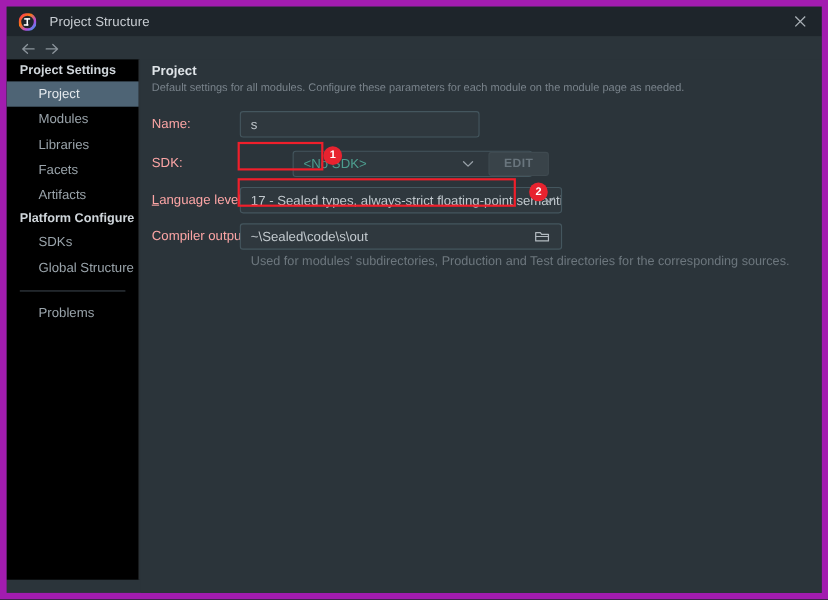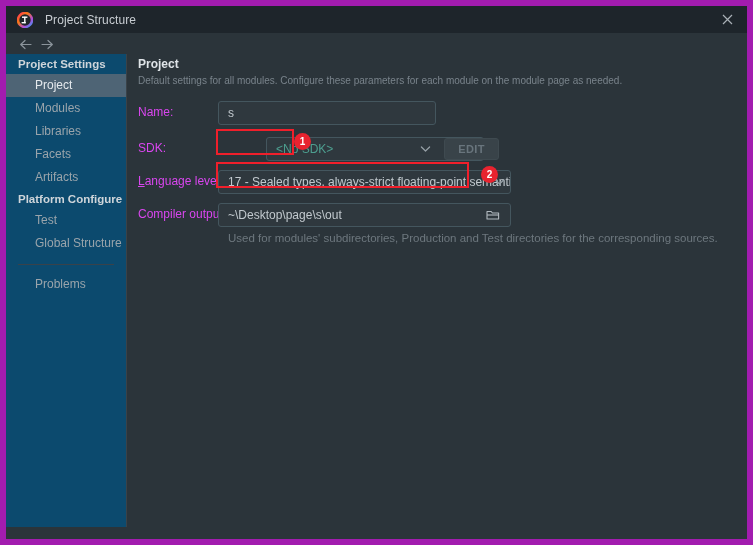--- a/index.html
+++ b/index.html
@@ -74,21 +74,21 @@
   .nav-back { left: 11px; }
   .nav-fwd  { left: 33px; }
   .nav-arrow svg { display: block; }
 
   
   .sidebar {
     position: absolute;
     left: 0; top: 48px;
     width: 121px;
     bottom: 12px;
-    background: #0c4a6e;
+    background: #000000;
     border-right: 1px solid #3a4248;
     box-sizing: border-box;
   }
   .side-group {
     color: #cfd5da;
     font-size: 11.5px;
     font-weight: bold;
     padding: 4px 0 4px 12px;
     white-space: nowrap;
   }
@@ -131,21 +131,21 @@
     color: #79838b;
     font-size: 10px;
     white-space: nowrap;
   }
 
   .row { position: absolute; left: 0; height: 24px; }
   .row-label {
     position: absolute;
     left: 10px;
     top: 4px;
-    color: #d946ef;
+    color: #fca5a5;
     font-size: 12px;
     white-space: nowrap;
   }
   .mnemonic { text-decoration: underline; }
 
   .field {
     position: absolute;
     height: 24px;
     box-sizing: border-box;
     background: #2f383e;
@@ -268,21 +268,21 @@
   <div class="sidebar">
 
     <div class="side-group">Project Settings</div>
     <div class="side-item selected">Project</div>
     <div class="side-item">Modules</div>
     <div class="side-item">Libraries</div>
     <div class="side-item">Facets</div>
     <div class="side-item">Artifacts</div>
 
     <div class="side-group">Platform Configure</div>
-    <div class="side-item">Test</div>
+    <div class="side-item">SDKs</div>
     <div class="side-item">Global Structure</div>
 
     <div class="side-sep"></div>
 
     <div class="side-item">Problems</div>
   </div>
 
   <div class="content">
 
     <div class="sec-title">Project</div>
@@ -309,21 +309,21 @@
       <div class="field" style="left:90px; top:0; width:293px;">17 - Sealed types, always-strict floating-point semantics</div>
       <div class="combo-arrow" style="left:364px; top:5px;">
         <svg width="11" height="8" viewBox="0 0 11 8">
           <path d="M1.4 2 L5.5 6 L9.6 2" stroke="currentColor" stroke-width="1.2" fill="none" stroke-linecap="round" stroke-linejoin="round"></path>
         </svg>
       </div>
     </div>
 
     <div class="row" style="top:149px; width:100%;">
       <div class="row-label">Compiler output:</div>
-      <div class="field" style="left:90px; top:0; width:293px;">~\Desktop\page\s\out</div>
+      <div class="field" style="left:90px; top:0; width:293px;">~\Sealed\code\s\out</div>
       <div class="browse-btn" style="left:354px; top:1px;">
         <svg width="14" height="12" viewBox="0 0 14 12">
           <path d="M1 2.5 H5.2 L6.4 4 H12.6 V10 H1 Z" fill="none" stroke="currentColor" stroke-width="1.1" stroke-linejoin="round"></path>
           <path d="M1 6 H12.6" stroke="currentColor" stroke-width="1.1"></path>
         </svg>
       </div>
     </div>
 
     <div class="hint" style="left:100px; top:178px;">Used for modules' subdirectories, Production and Test directories for the corresponding sources.</div>
   </div>

